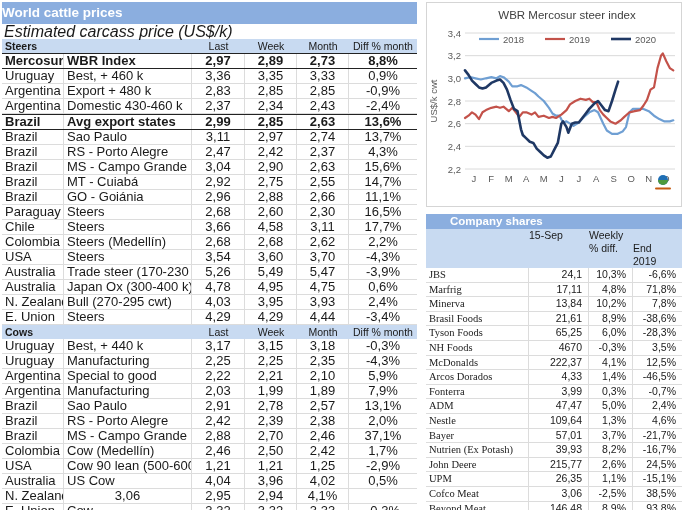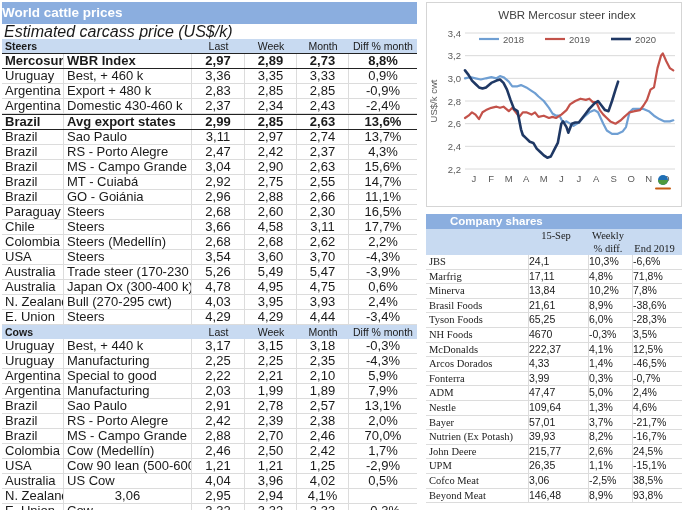--- a/index.html
+++ b/index.html
@@ -20,25 +20,25 @@
   .lrow .t{padding-left:3px;}
   .lrow .n{text-align:center;}
   .lrow.bold{font-weight:bold;border-top:1px solid #222;border-bottom:1px solid #222;}
   
   #right{position:absolute;left:426px;top:2px;width:256px;}
   #chartbox{width:254px;height:203px;border:1px solid #d5d5d5;background:#fff;}
   
   #company{margin-top:7px;width:256px;}
   .crow,.chead{display:grid;grid-template-columns:103px 60px 44px 49px;}
   .chead{font-size:10.5px;line-height:13px;}
-  .chead .r{text-align:center;padding-right:6px;font-family:Liberation Serif, serif;}
+  .chead .r{text-align:left;padding-right:6px;}
   .crow{height:13.6px;line-height:13px;font-size:10.5px;border-bottom:1px solid #dcdcdc;}
   .crow>span:nth-child(-n+3){border-right:1px solid #dcdcdc;}
   .crow .nm{padding-left:3px;overflow:hidden;white-space:nowrap;font-family:Liberation Serif, serif;}
-  .crow .vr{text-align:left;padding-right:6px;}
+  .crow .vr{text-align:right;padding-right:6px;}
 </style>
 </head>
 <body>
 
 <div id="screen">
 
   <div id="left">
     <div class="titlebar" style="background: rgb(139, 174, 223);">World cattle prices</div>
     <div id="subtitle">Estimated carcass price (US$/k)</div>
     <div id="ltable">
@@ -249,21 +249,21 @@
           <span class="n">2,39</span>
           <span class="n">2,38</span>
           <span class="n">2,0%</span>
         </div>
         <div class="lrow">
           <span class="t">Brazil</span>
           <span class="t">MS - Campo Grande</span>
           <span class="n">2,88</span>
           <span class="n">2,70</span>
           <span class="n">2,46</span>
-          <span class="n">70,0%</span>
+          <span class="n">37,1%</span>
         </div>
         <div class="lrow">
           <span class="t">Colombia</span>
           <span class="t">Cow (Medellín)</span>
           <span class="n">2,46</span>
           <span class="n">2,50</span>
           <span class="n">2,42</span>
           <span class="n">1,7%</span>
         </div>
         <div class="lrow">

